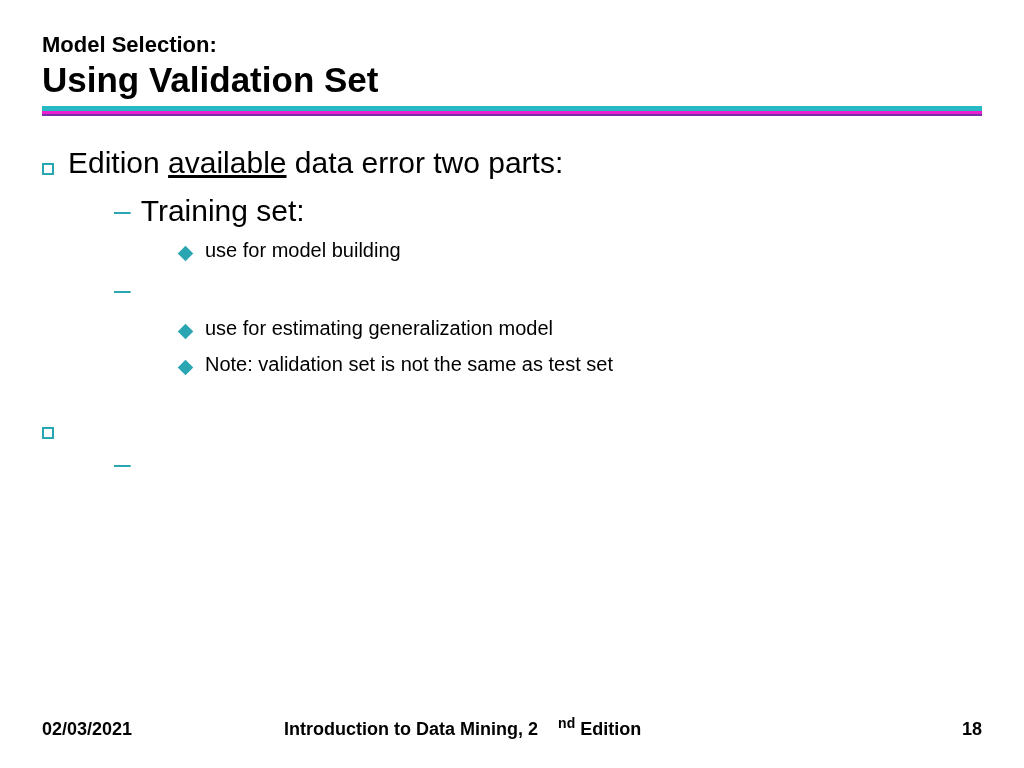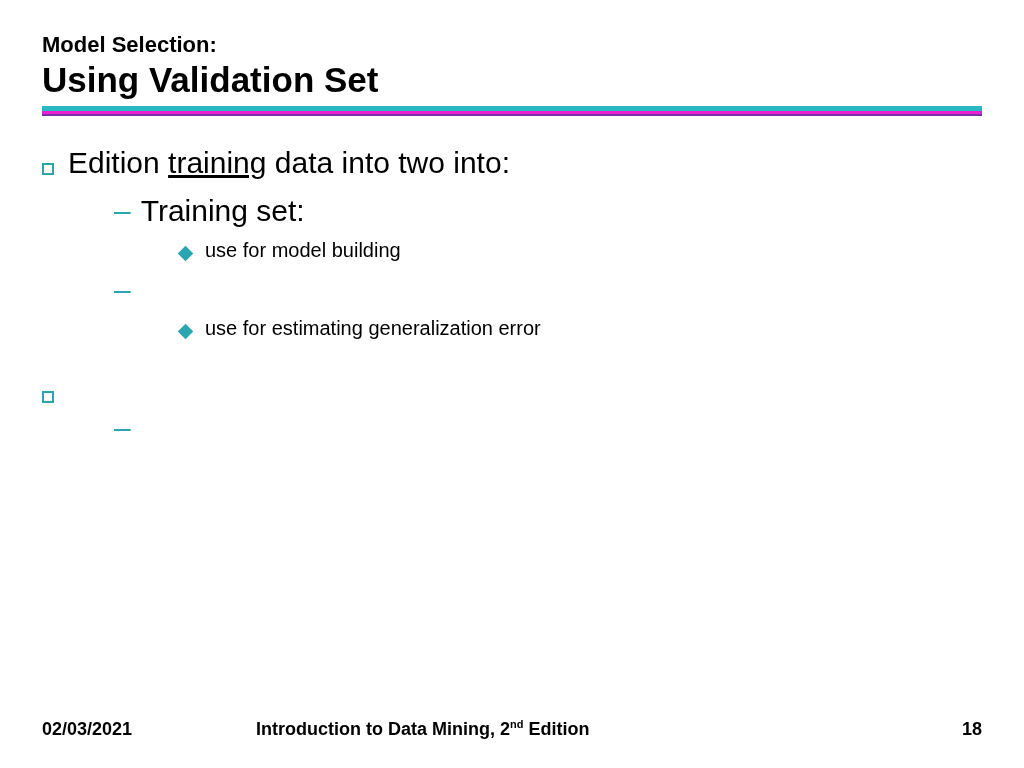--- a/index.html
+++ b/index.html
@@ -101,24 +101,25 @@
   .footer {
     position: absolute;
     bottom: 28px;
     left: 0;
     width: 100%;
     padding: 0 42px;
     display: flex;
     align-items: baseline;
     font-weight: bold;
     font-size: 18px;
+    gap: 28px;
   }
   .footer-date { flex: 0 0 auto; }
   .footer-title { flex: 1 1 auto; text-align: left; padding-left: 124px; }
-  .footer-title sup { font-size: 11px; }
+  .footer-title sup { font-size: 14px; margin-left: 20px; }
   .footer-page { flex: 0 0 auto; }
 </style>
 </head>
 <body>
 
 <div class="slide">
 
   <div class="header-kicker">Model Selection:</div>
   <div class="header-title">Using Validation Set</div>
 
@@ -126,43 +127,47 @@
     <div class="div-cyan"></div>
     <div class="div-magenta"></div>
     <div class="div-purple"></div>
   </div>
 
   <div class="content">
 
     <div class="l1">
       <span class="sq"></span>
       <span class="tx">
-        <span>Edition </span><span class="u">training</span><span> data into two into:</span>
+        <span>Edition </span><span class="u">available</span><span> data error two parts:</span>
       </span>
     </div>
 
     <div class="l2">
       <span class="dash">–</span>
       <span class="tx">Training set:</span>
     </div>
 
     <div class="l3">
       <span class="dia"></span>
       <span class="tx">use for model building</span>
     </div>
 
     <div class="l2">
       <span class="dash">–</span>
     </div>
 
     <div class="l3">
       <span class="dia"></span>
-      <span class="tx">use for estimating generalization error</span>
+      <span class="tx">use for estimating generalization model</span>
     </div>
 
+    <div class="l3">
+      <span class="dia"></span>
+      <span class="tx">Note: validation set is not the same as test set</span>
+    </div>
 
     <div class="gap-lg"></div>
 
     <div class="l1">
       <span class="sq"></span>
     </div>
 
     <div class="l2">
       <span class="dash">–</span>
     </div>

